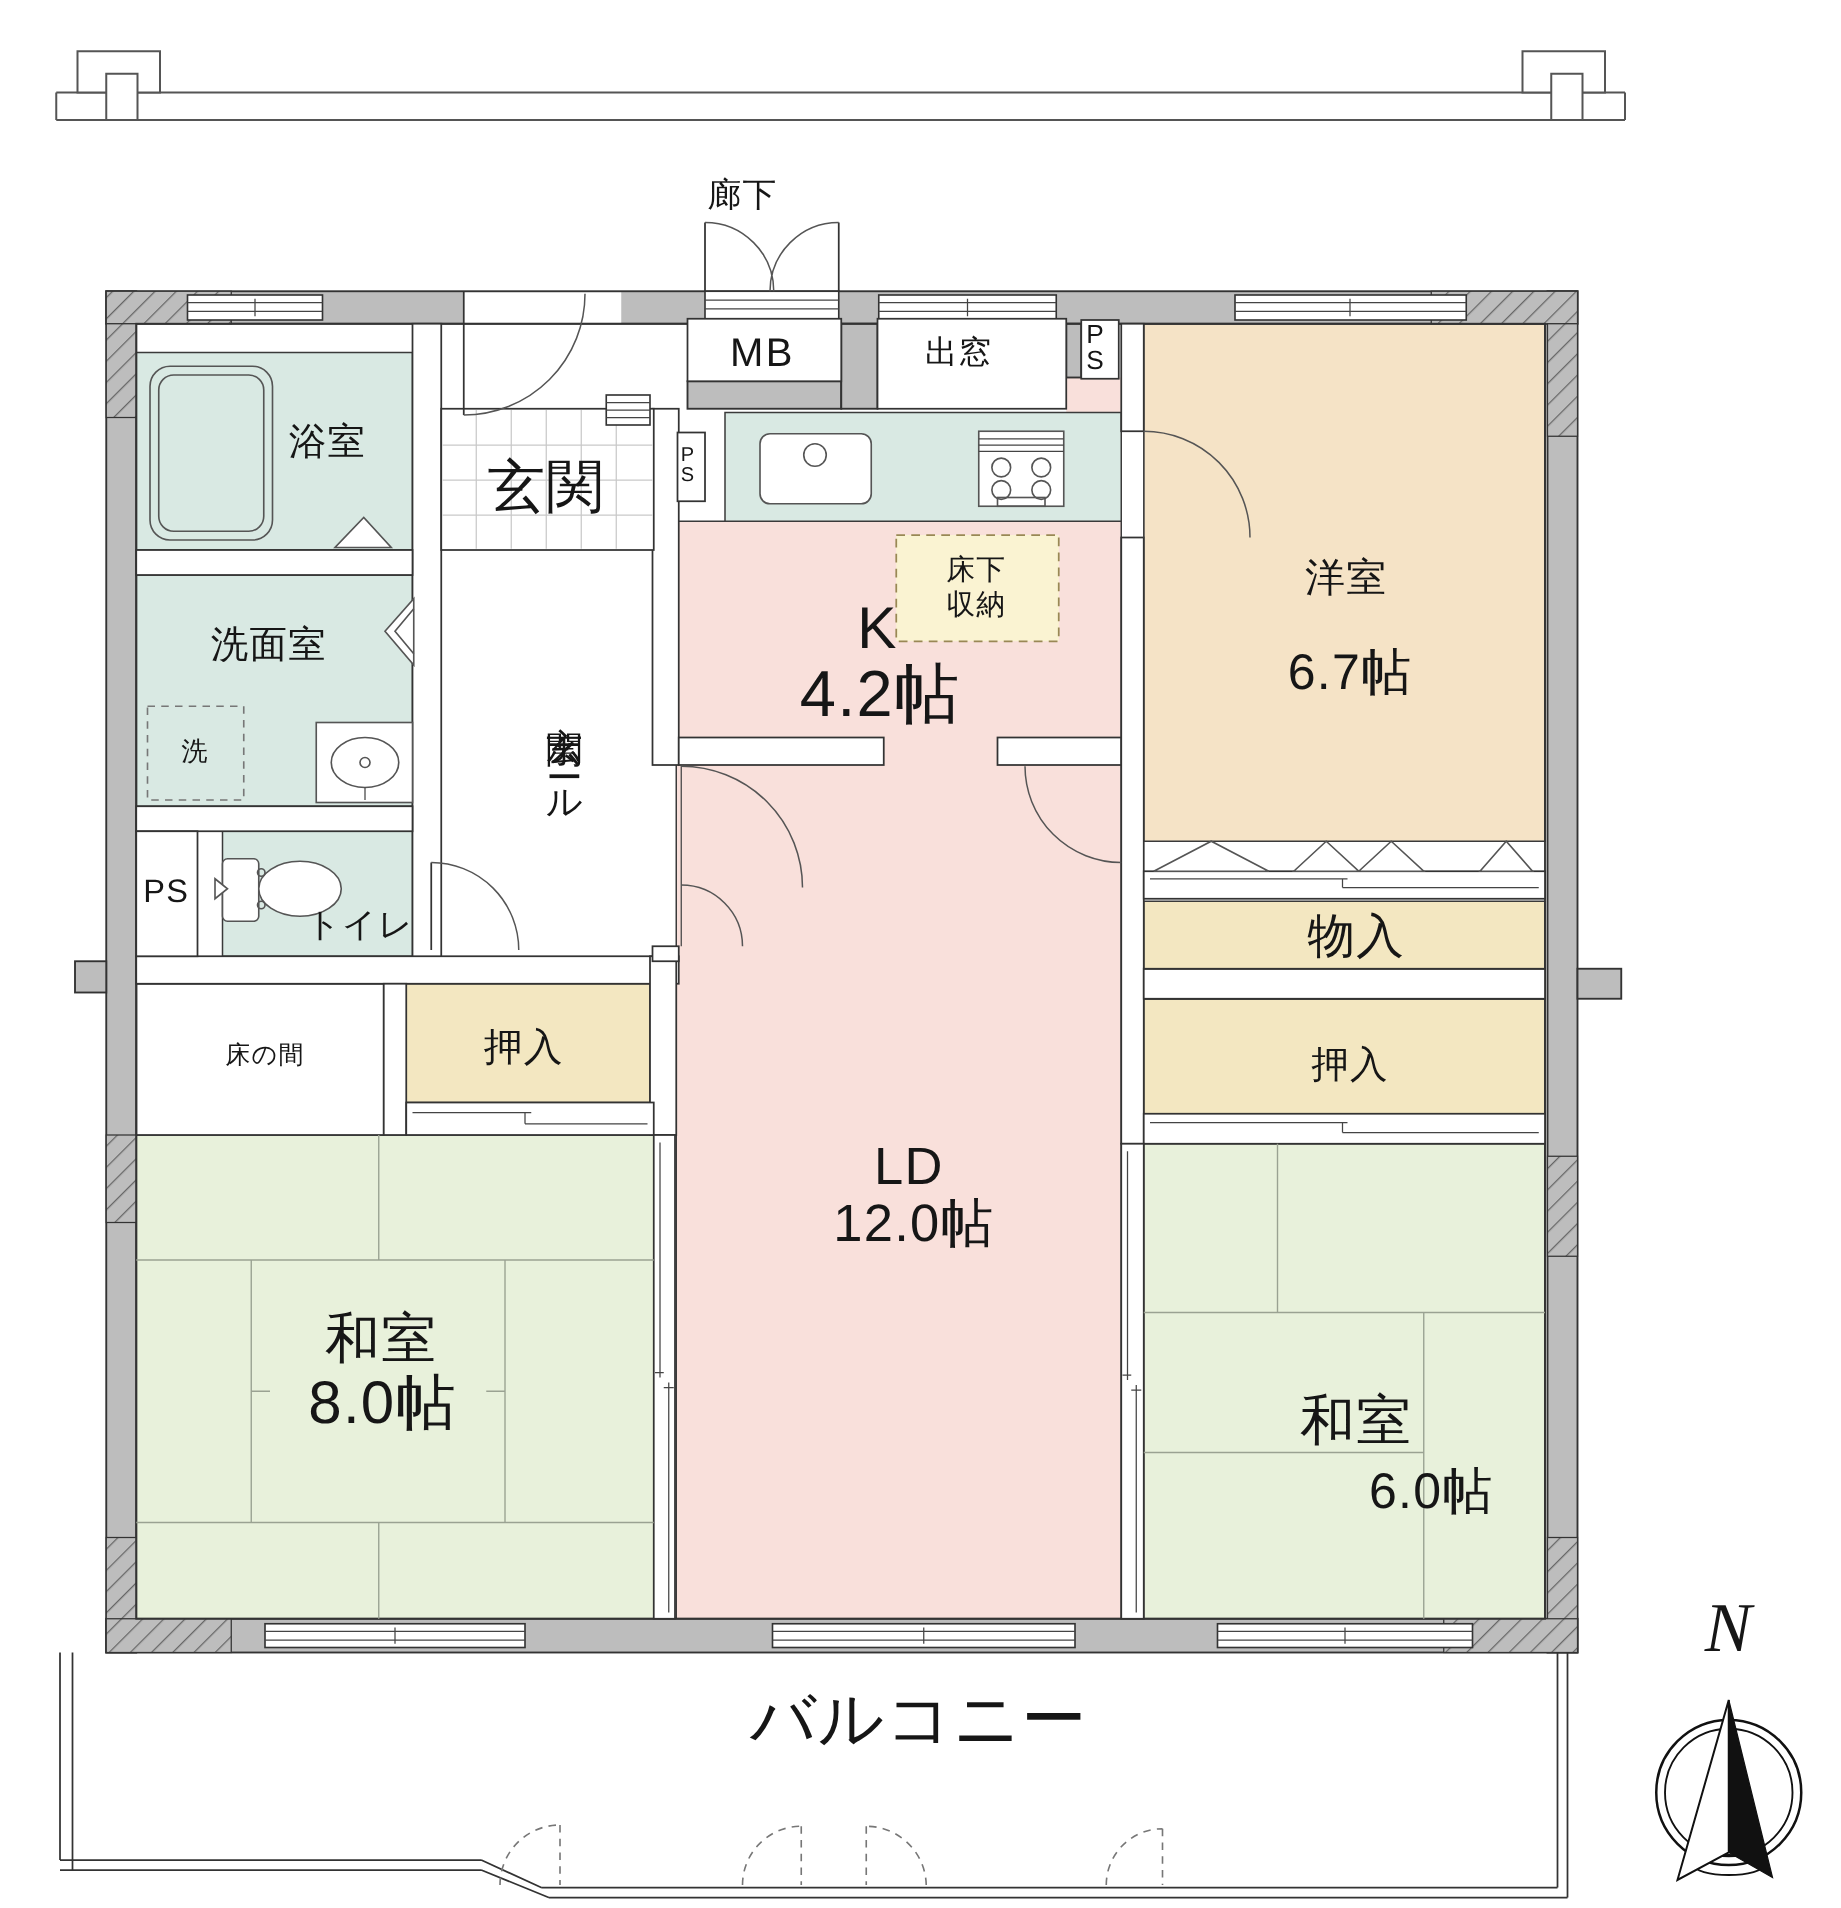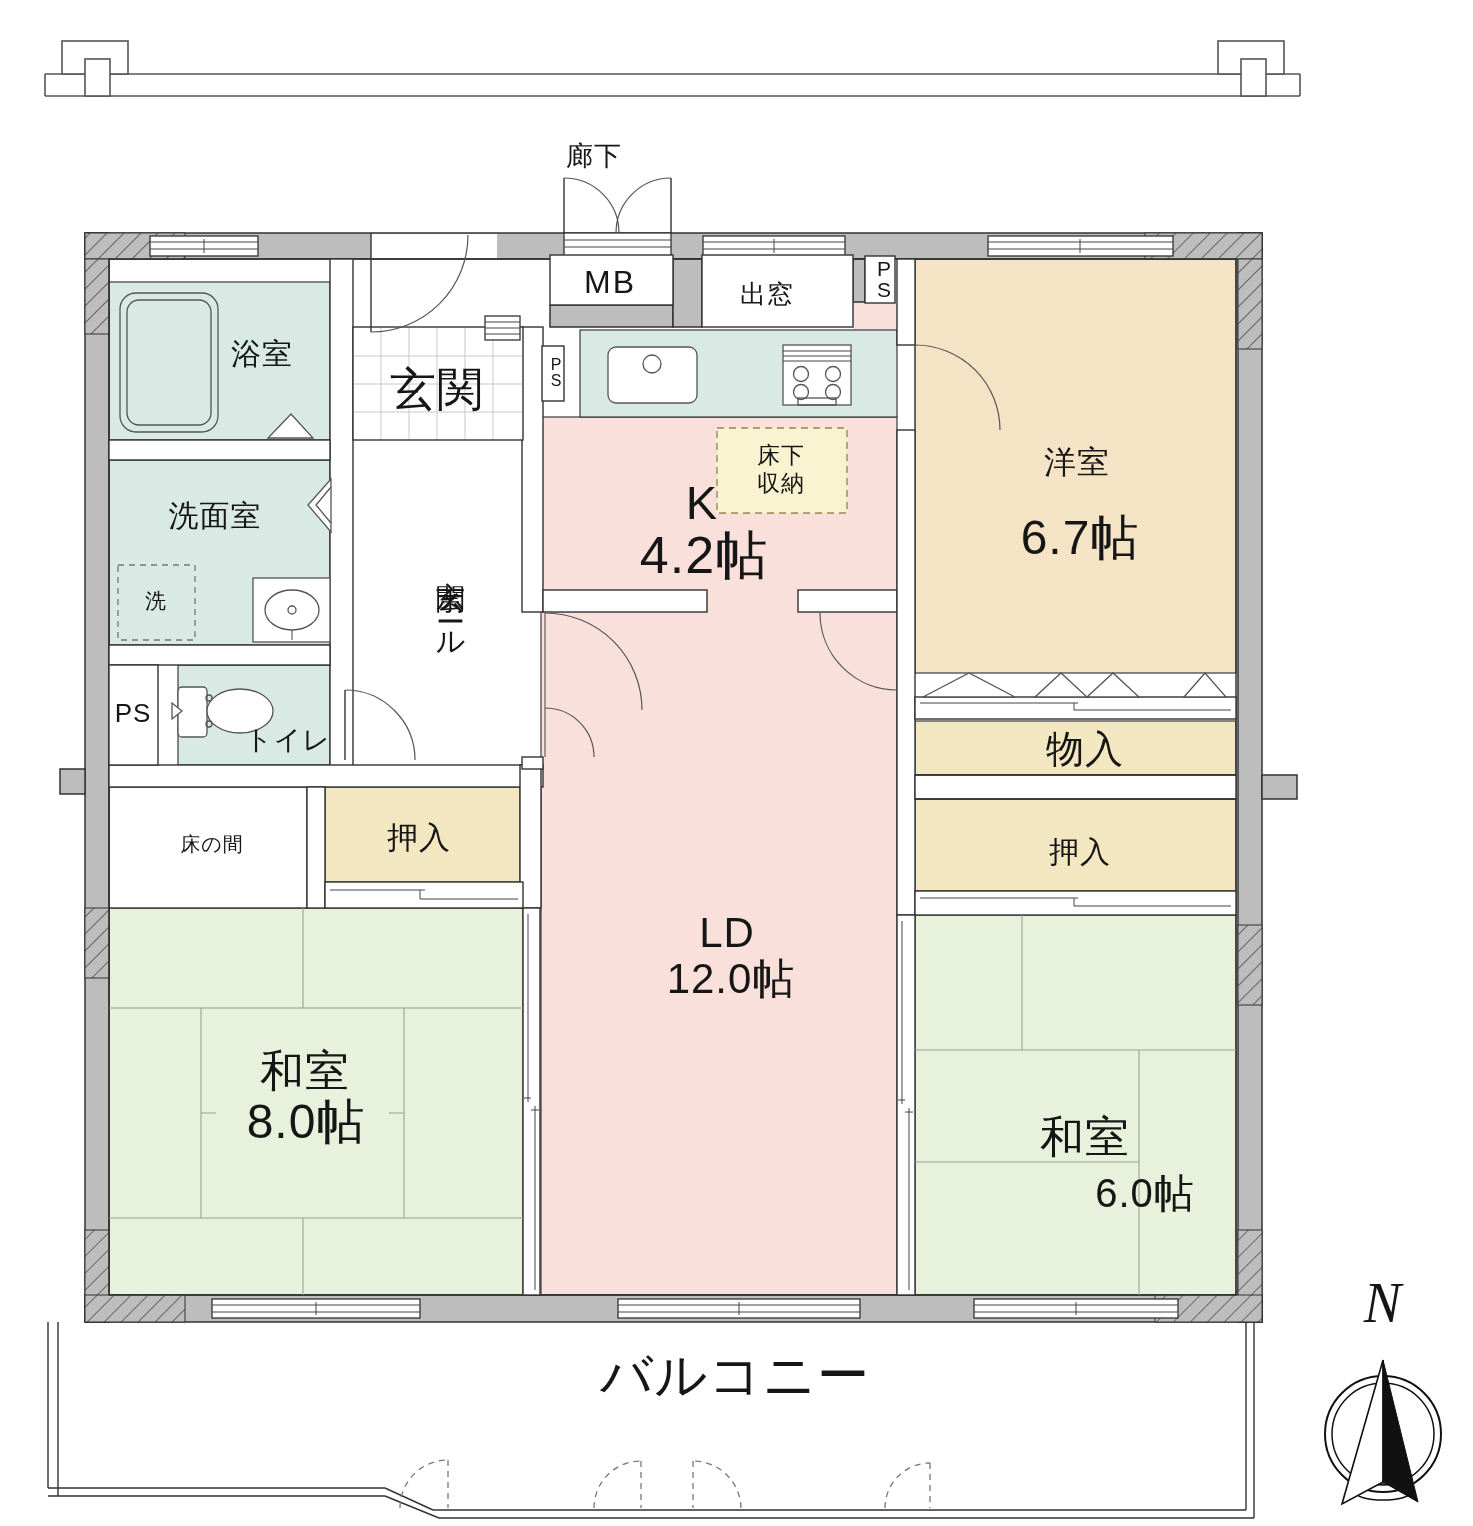--- a/index.html
+++ b/index.html
@@ -1,20 +1,20 @@
 <!DOCTYPE html>
 <html><head>
 <meta charset="utf-8">
 <style>
   html,body{margin:0;padding:0;background:#fff}
   .stage{position:relative;width:1473px;height:1526px;background:#fff;
          font-family:"Liberation Sans",sans-serif;overflow:hidden}
   .stage svg{position:absolute;left:0;top:0}
   .lbl{position:absolute;transform:translate(-50%,-50%);color:#161616;
-       white-space:nowrap;font-weight:500;letter-spacing:1px;text-align:right}
+       white-space:nowrap;font-weight:500;letter-spacing:1px;text-align:left}
   .vert{writing-mode:vertical-rl;letter-spacing:5px}
   .stack{white-space:normal;word-break:break-all;width:1.05em;line-height:1.02;letter-spacing:0}
   .pre{white-space:pre-line;line-height:1.2}
   .north{font-family:"Liberation Serif",serif;font-style:italic;font-weight:500}
   
   .ww{fill:#fff;stroke:#333;stroke-width:1.4}
   .ln{stroke:#333;stroke-width:1.4;fill:none}
   .thin{stroke:#444;stroke-width:1;fill:none}
   .fx{fill:#fff;stroke:#555;stroke-width:1.3}
   .fxn{fill:none;stroke:#555;stroke-width:1.3}
@@ -279,42 +279,42 @@
     <circle cx="1383" cy="1434" r="58" fill="none" stroke="#111" stroke-width="2"></circle>
     <circle cx="1383" cy="1434" r="51" fill="none" stroke="#111" stroke-width="1.5"></circle>
     <ellipse cx="1383" cy="1492" rx="28" ry="8" fill="none" stroke="#111" stroke-width="1.5"></ellipse>
     <polygon points="1383,1360 1342,1504 1383,1482" fill="#fff" stroke="#111" stroke-width="1.6"></polygon>
     <polygon points="1383,1360 1418,1502 1383,1482" fill="#111" stroke="#111" stroke-width="1"></polygon>
   </g>
 </svg>
 
   <div class="lbl" style="left:594px;top:156px;font-size:27px">廊下</div>
   <div class="lbl" style="left:610px;top:282px;font-size:32px;letter-spacing:2px">MB</div>
-  <div class="lbl" style="left:767px;top:294px;font-size:26px">出窓</div>
+  <div class="lbl" style="left:767px;top:282px;font-size:26px">出窓</div>
   <div class="lbl stack" style="left:880px;top:279px;font-size:21px">PS</div>
   <div class="lbl stack" style="left:553px;top:373px;font-size:16px">PS</div>
   <div class="lbl" style="left:133px;top:713px;font-size:26px">PS</div>
 
   <div class="lbl" style="left:262px;top:354px;font-size:30px">浴室</div>
   <div class="lbl" style="left:215px;top:516px;font-size:30px">洗面室</div>
   <div class="lbl" style="left:156px;top:601px;font-size:21px">洗</div>
   <div class="lbl" style="left:437px;top:390px;font-size:46px">玄関</div>
   <div class="lbl vert" style="left:451px;top:604px;font-size:29px">玄関ホール</div>
   <div class="lbl" style="left:288px;top:740px;font-size:27px">トイレ</div>
   <div class="lbl" style="left:212px;top:844px;font-size:20px">床の間</div>
   <div class="lbl" style="left:419px;top:838px;font-size:31px">押入</div>
   <div class="lbl pre" style="left:781px;top:470px;font-size:23px">床下
 収納</div>
 
   <div class="lbl" style="left:702px;top:502px;font-size:47px">K</div>
   <div class="lbl" style="left:704px;top:556px;font-size:52px">4.2帖</div>
   <div class="lbl" style="left:727px;top:933px;font-size:42px">LD</div>
   <div class="lbl" style="left:731px;top:979px;font-size:42px">12.0帖</div>
   <div class="lbl" style="left:1077px;top:463px;font-size:32px">洋室</div>
-  <div class="lbl" style="left:1080px;top:538px;font-size:48px">6.7帖</div>
+  <div class="lbl" style="left:1080px;top:538px;font-size:40px">6.7帖</div>
   <div class="lbl" style="left:1085px;top:749px;font-size:38px">物入</div>
   <div class="lbl" style="left:1080px;top:852px;font-size:30px">押入</div>
   <div class="lbl" style="left:305px;top:1071px;font-size:44px">和室</div>
   <div class="lbl" style="left:306px;top:1122px;font-size:48px">8.0帖</div>
   <div class="lbl" style="left:1085px;top:1137px;font-size:44px">和室</div>
   <div class="lbl" style="left:1145px;top:1193px;font-size:40px">6.0帖</div>
 
   <div class="lbl" style="left:735px;top:1376px;font-size:52px">バルコニー</div>
   <div class="lbl north" style="left:1383px;top:1303px;font-size:56px">N</div>
 </div>

